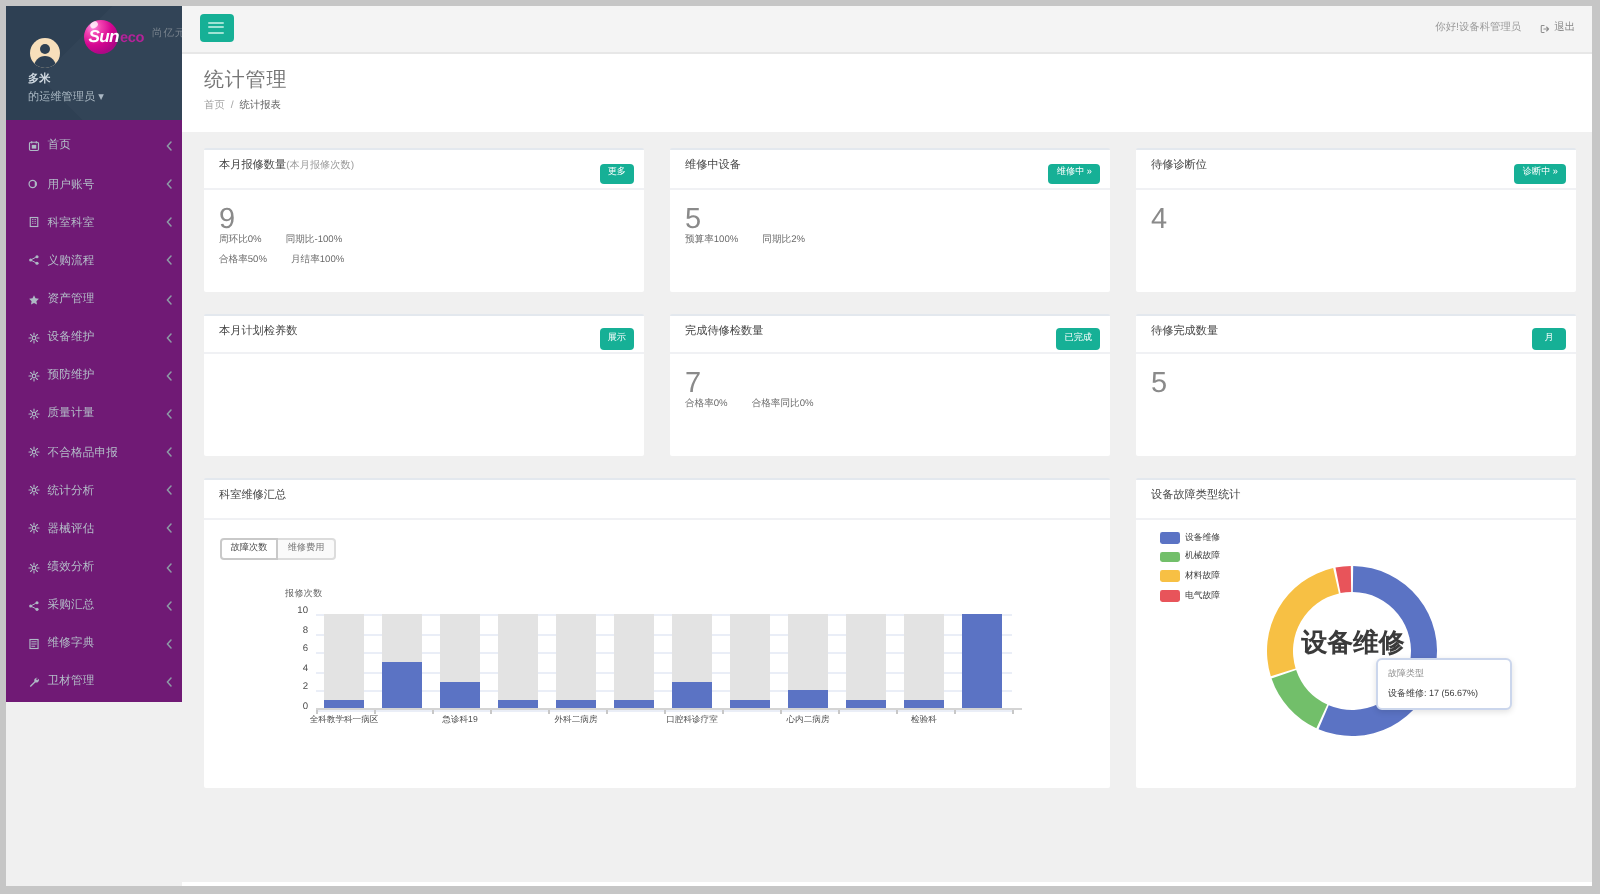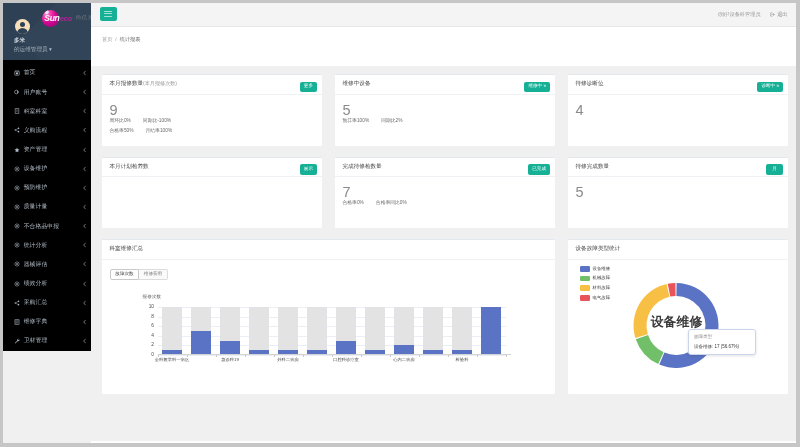--- a/index.html
+++ b/index.html
@@ -1,21 +1,21 @@
 <!DOCTYPE html>
 <html><head>
 <meta charset="utf-8">
 <style>
 *{box-sizing:border-box;margin:0;padding:0}
 html,body{width:800px;height:447px;overflow:hidden;}
 body{background:#c6c6c6;font-family:"Liberation Sans",sans-serif;}
 .frame{position:absolute;left:3px;top:3px;width:793px;height:440px;background:#f0f0f0;overflow:hidden;}
 
 
-.sidebar{position:absolute;left:0;top:0;width:88px;height:348px;background:#000000;overflow:hidden;}
+.sidebar{position:absolute;left:0;top:0;width:88px;height:348px;background:#701a75;overflow:hidden;}
 .sb-head{position:relative;height:57px;background:#2e4053;overflow:hidden;}
 .sb-head::after{content:"";position:absolute;left:38px;top:-14px;width:100px;height:100px;
   background:rgba(255,255,255,.022);transform:rotate(45deg);pointer-events:none;}
 .logo{position:absolute;left:38.5px;top:6.5px;width:52px;height:18px;}
 .logo-ball{position:absolute;left:0;top:0;width:17.5px;height:17.5px;border-radius:50%;
   background:radial-gradient(circle at 26% 20%, #ff8ee6 0%, #f23dae 22%, #d5008f 50%, #ab0283 76%, #8d1b8d 100%);}
 .logo-ball::after{content:"";position:absolute;left:18%;top:10%;width:22%;height:16%;border-radius:50%;
   background:rgba(255,255,255,.78);transform:rotate(-35deg);}
 .logo-sun{position:absolute;left:2.8px;top:4.2px;font-size:8.6px;font-weight:bold;color:#fff;font-style:italic;letter-spacing:-0.4px;line-height:1;}
 .logo-eco{position:absolute;left:18.5px;top:5.1px;font-size:7.3px;font-weight:bold;color:#b31d97;letter-spacing:-0.2px;line-height:1;}
@@ -358,20 +358,21 @@
               <svg viewBox="0 0 16 16">
                 <path d="M6.5 2.5H3.2A1.2 1.2 0 0 0 2 3.7v8.6a1.2 1.2 0 0 0 1.2 1.2h3.3" fill="none" stroke="#8e8e8e" stroke-width="1.7" stroke-linecap="round"></path>
                 <path d="M10.5 4.8L13.8 8l-3.3 3.2M6.2 8h7.2" fill="none" stroke="#8e8e8e" stroke-width="1.7" stroke-linecap="round" stroke-linejoin="round"></path>
               </svg>
             </span>
           <span>退出</span>
         </span>
       </div>
     </div>
     <div class="pagehead">
+      <div class="ph-title">统计管理</div>
       <div class="ph-crumb">
         <span>首页</span>
         <span>/</span>
         <b>统计报表</b>
       </div>
     </div>
     <div class="content">
       <div class="row" id="row1">
           <div class="card stat">
             <div class="card-h">

